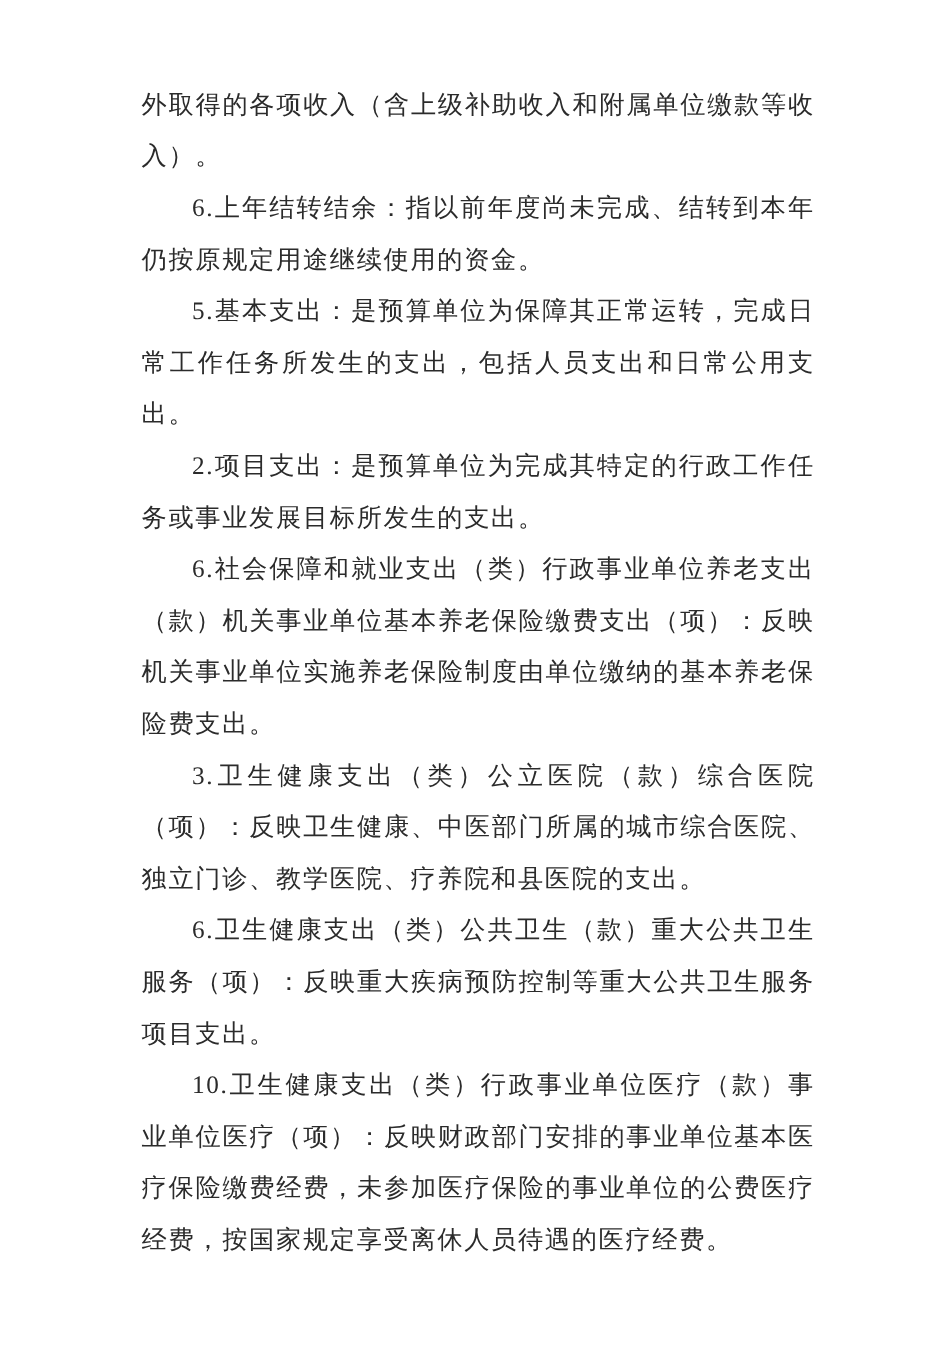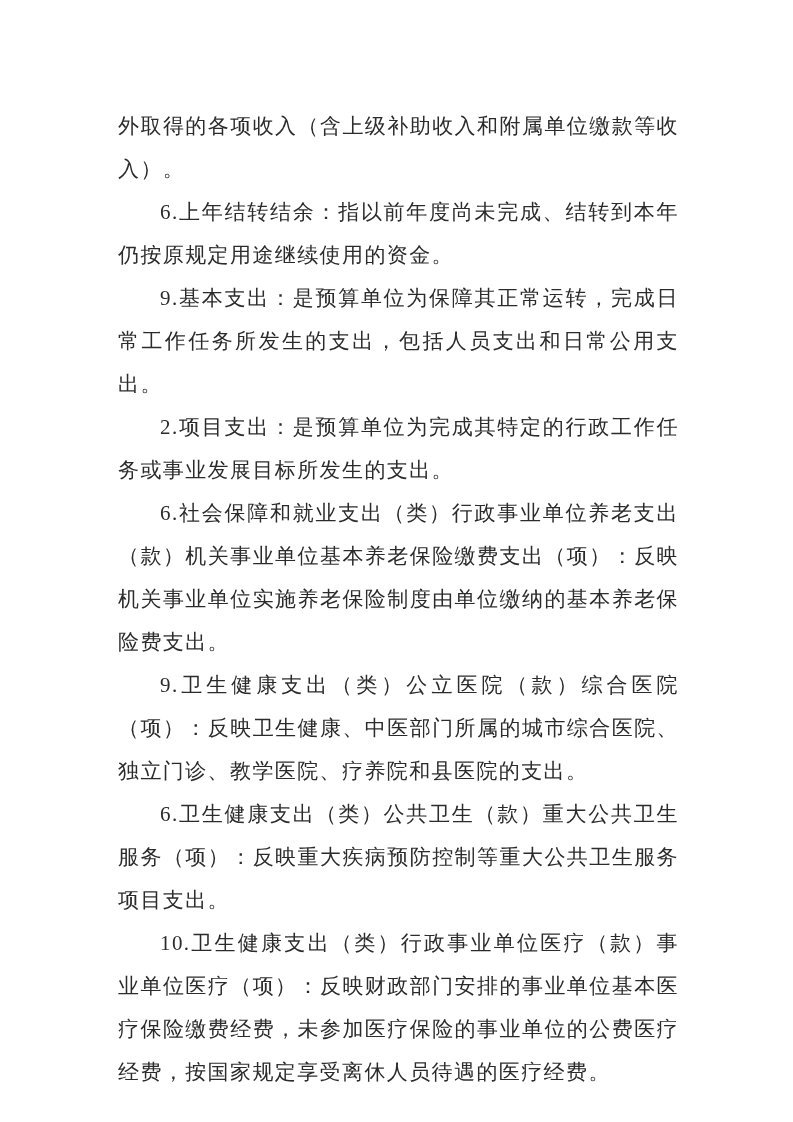--- a/index.html
+++ b/index.html
@@ -6,21 +6,21 @@
     margin: 0;
     padding: 0;
     background: #ffffff;
   }
   .page {
     position: relative;
     width: 793px;
     height: 1122px;
     background: #ffffff;
     box-sizing: border-box;
-    padding: 105px 114px 0 118px;
+    padding: 66px 114px 0 118px;
     overflow: hidden;
   }
   .doc-body {
     width: 561px;
   }
   .para {
     margin: 0;
     font-family: "Liberation Serif", "DejaVu Serif", serif;
     font-size: 21px;
     line-height: 43px;
@@ -34,20 +34,20 @@
     text-indent: 2em;
   }
 </style>
 </head>
 <body>
 
 <div class="page">
   <div class="doc-body">
       <p class="para">外取得的各项收入（含上级补助收入和附属单位缴款等收入）。</p>
       <p class="para indent">6.上年结转结余：指以前年度尚未完成、结转到本年仍按原规定用途继续使用的资金。</p>
-      <p class="para indent">9.基本支出：是预算单位为保障其正常运转，完成日常工作任务所发生的支出，包括人员支出和日常公用支出。</p>
+      <p class="para indent">5.基本支出：是预算单位为保障其正常运转，完成日常工作任务所发生的支出，包括人员支出和日常公用支出。</p>
       <p class="para indent">2.项目支出：是预算单位为完成其特定的行政工作任务或事业发展目标所发生的支出。</p>
       <p class="para indent">6.社会保障和就业支出（类）行政事业单位养老支出（款）机关事业单位基本养老保险缴费支出（项）：反映机关事业单位实施养老保险制度由单位缴纳的基本养老保险费支出。</p>
-      <p class="para indent">9.卫生健康支出（类）公立医院（款）综合医院（项）：反映卫生健康、中医部门所属的城市综合医院、独立门诊、教学医院、疗养院和县医院的支出。</p>
+      <p class="para indent">3.卫生健康支出（类）公立医院（款）综合医院（项）：反映卫生健康、中医部门所属的城市综合医院、独立门诊、教学医院、疗养院和县医院的支出。</p>
       <p class="para indent">6.卫生健康支出（类）公共卫生（款）重大公共卫生服务（项）：反映重大疾病预防控制等重大公共卫生服务项目支出。</p>
       <p class="para indent">10.卫生健康支出（类）行政事业单位医疗（款）事业单位医疗（项）：反映财政部门安排的事业单位基本医疗保险缴费经费，未参加医疗保险的事业单位的公费医疗经费，按国家规定享受离休人员待遇的医疗经费。</p>
     </div>
 </div>
 
 </body></html>

